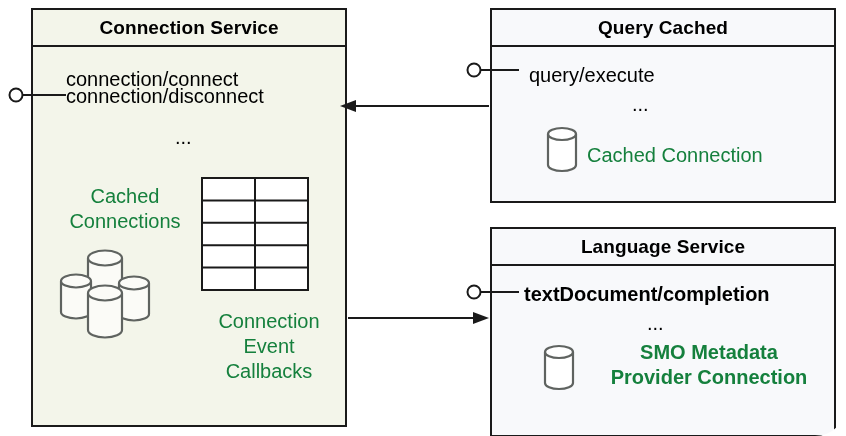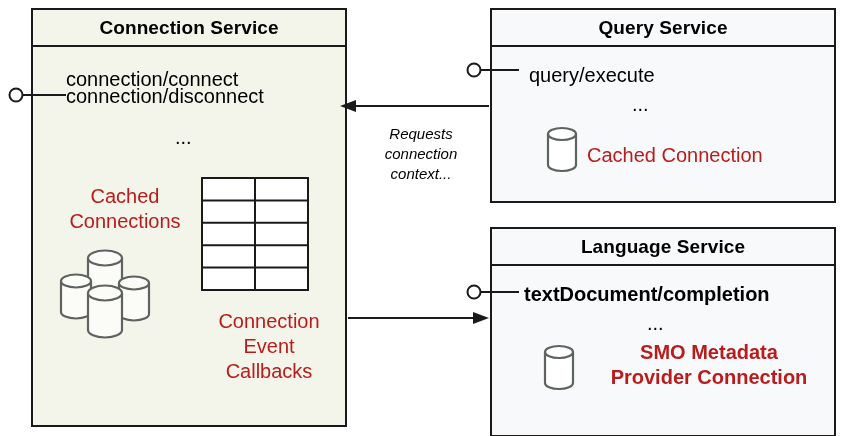--- a/index.html
+++ b/index.html
@@ -10,20 +10,21 @@
   body {
     font-family: "Liberation Sans", sans-serif;
     -webkit-font-smoothing: antialiased;
   }
   #canvas {
     position: relative;
     width: 846px;
     height: 436px;
     background: #ffffff;
     overflow: hidden;
+    border-radius: 31px;
   }
 
   
   .component {
     position: absolute;
     box-sizing: border-box;
     border: 2px solid #1a1a1a;
   }
   .comp-green { background: #f3f5ea; }
   .comp-blue  { background: #f8f9fb; }
@@ -56,21 +57,21 @@
   }
   .ellipsis {
     position: absolute;
     font-size: 20px;
     color: #000000;
     line-height: 20px;
   }
   .label-block {
     position: absolute;
     font-size: 20px;
-    color: #b91c1c;
+    color: #15803d;
     text-align: center;
     line-height: 25px;
     white-space: pre-line;
   }
   .edge-label {
     position: absolute;
     font-style: italic;
     font-size: 15px;
     color: #000000;
     text-align: center;
@@ -109,41 +110,38 @@
       <div class="label-block" style="left:10px; top:137px; width:164px;">Cached
 Connections</div>
 
       <div class="label-block" style="left:160px; top:262px; width:152px;">Connection
 Event
 Callbacks</div>
     </div>
   </div>
 
   <div class="component comp-blue" style="left:490px; top:8px; width:346px; height:195px;">
-    <div class="comp-header">Query Service</div>
+    <div class="comp-header">Query Cached</div>
     <div class="comp-body">
       <div class="op-text" style="left:37px; top:15px;">query/execute</div>
       <div class="ellipsis" style="left:140px; top:47px;">...</div>
       <div class="label-block" style="left:95px; top:96px; width:240px; text-align:left;">Cached Connection</div>
     </div>
   </div>
 
   <div class="component comp-blue" style="left:490px; top:227px; width:346px; height:210px;">
     <div class="comp-header">Language Service</div>
     <div class="comp-body">
       <div class="op-text" style="left:32px; top:15px;font-weight:bold;">textDocument/completion</div>
       <div class="ellipsis" style="left:155px; top:47px;">...</div>
       <div class="label-block" style="left:92px; top:74px; width:250px;font-weight:bold;">SMO Metadata
 Provider Connection</div>
     </div>
   </div>
 
-  <div class="edge-label" style="left:362px; top:124px; width:118px;">Requests
-connection
-context...</div>
 
 
   <svg id="overlay" viewBox="0 0 846 436">
 
     <g>
       <line class="ln" x1="23" y1="95" x2="66" y2="95"></line>
       <circle class="lolli" cx="16" cy="95" r="6.5"></circle>
     </g>
 
     <g>

